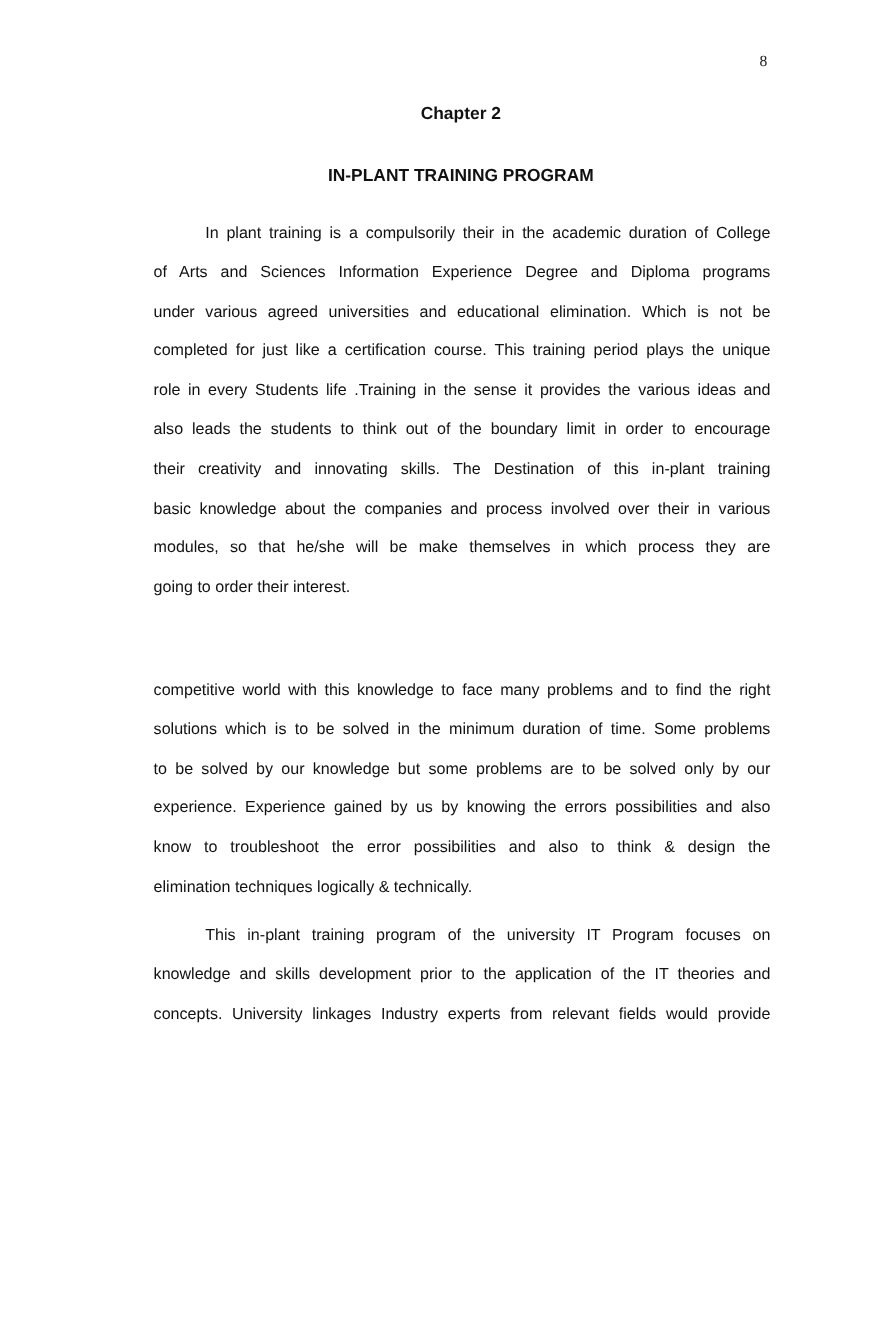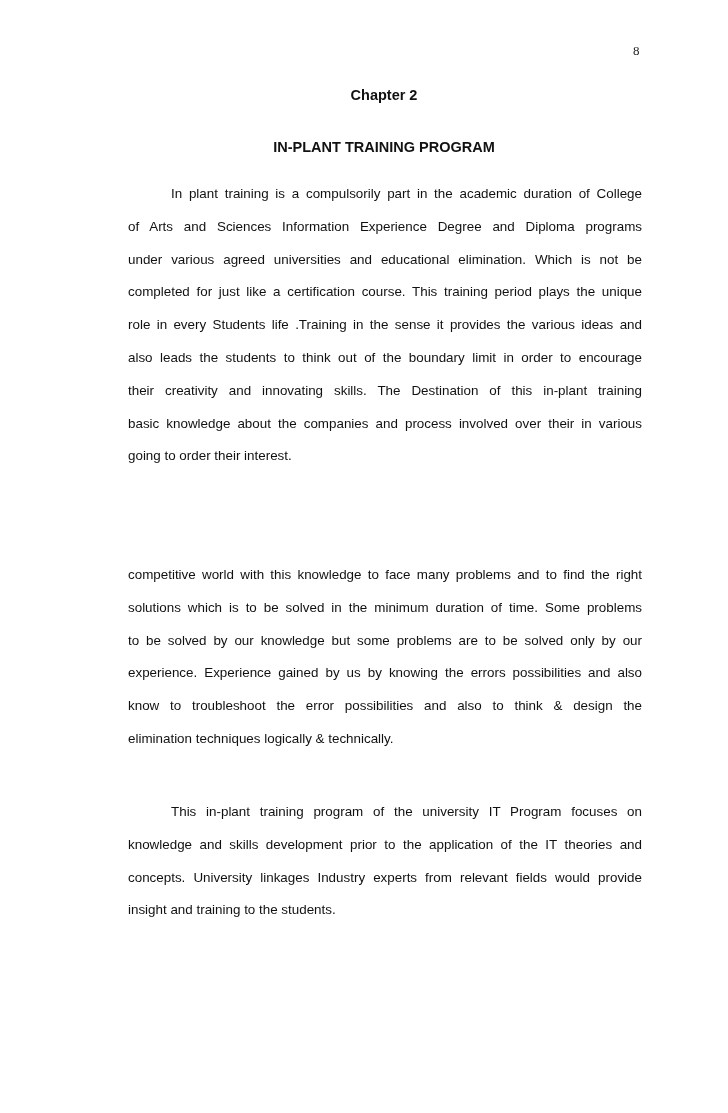--- a/index.html
+++ b/index.html
@@ -56,50 +56,50 @@
       overflow: visible;
     }
     .line.indent {
       padding-left: 43px;
     }
     .line.last {
       text-align-last: left;
     }
     #para-1 { top: 186px; }
     #para-2 { top: 567px; }
-    #para-3 { top: 804px; }
+    #para-3 { top: 771px; }
   </style>
 </head>
 <body>
 
 <div class="page-number">8</div>
 
 <div class="chapter-title">Chapter 2</div>
 
 <div class="section-title">IN-PLANT TRAINING PROGRAM</div>
 
 <div class="body-text" id="para-1">
-  <div class="line indent">In plant training is a compulsorily part in the academic duration of College</div>
+  <div class="line indent">In plant training is a compulsorily their in the academic duration of College</div>
   <div class="line">of Arts and Sciences Information Experience Degree and Diploma programs</div>
   <div class="line">under various agreed universities and educational elimination. Which is not be</div>
   <div class="line">completed for just like a certification course. This training period plays the unique</div>
   <div class="line">role in every Students life .Training in the sense it provides the various ideas and</div>
   <div class="line">also leads the students to think out of the boundary limit in order to encourage</div>
   <div class="line">their creativity and innovating skills. The Destination of this in-plant training</div>
   <div class="line">basic knowledge about the companies and process involved over their in various</div>
+  <div class="line">modules, so that he/she will be make themselves in which process they are</div>
   <div class="line last">going to order their interest.</div>
 </div>
 
 <div class="body-text" id="para-2">
   <div class="line">competitive world with this knowledge to face many problems and to find the right</div>
   <div class="line">solutions which is to be solved in the minimum duration of time. Some problems</div>
   <div class="line">to be solved by our knowledge but some problems are to be solved only by our</div>
   <div class="line">experience. Experience gained by us by knowing the errors possibilities and also</div>
   <div class="line">know to troubleshoot the error possibilities and also to think &amp; design the</div>
   <div class="line last">elimination techniques logically &amp; technically.</div>
 </div>
 
 <div class="body-text" id="para-3">
   <div class="line indent">This in-plant training program of the university IT Program focuses on</div>
   <div class="line">knowledge and skills development prior to the application of the IT theories and</div>
   <div class="line">concepts. University linkages Industry experts from relevant fields would provide</div>
-  <div class="line last">insight and training to the students.</div>
 </div>
 
 </body></html>

